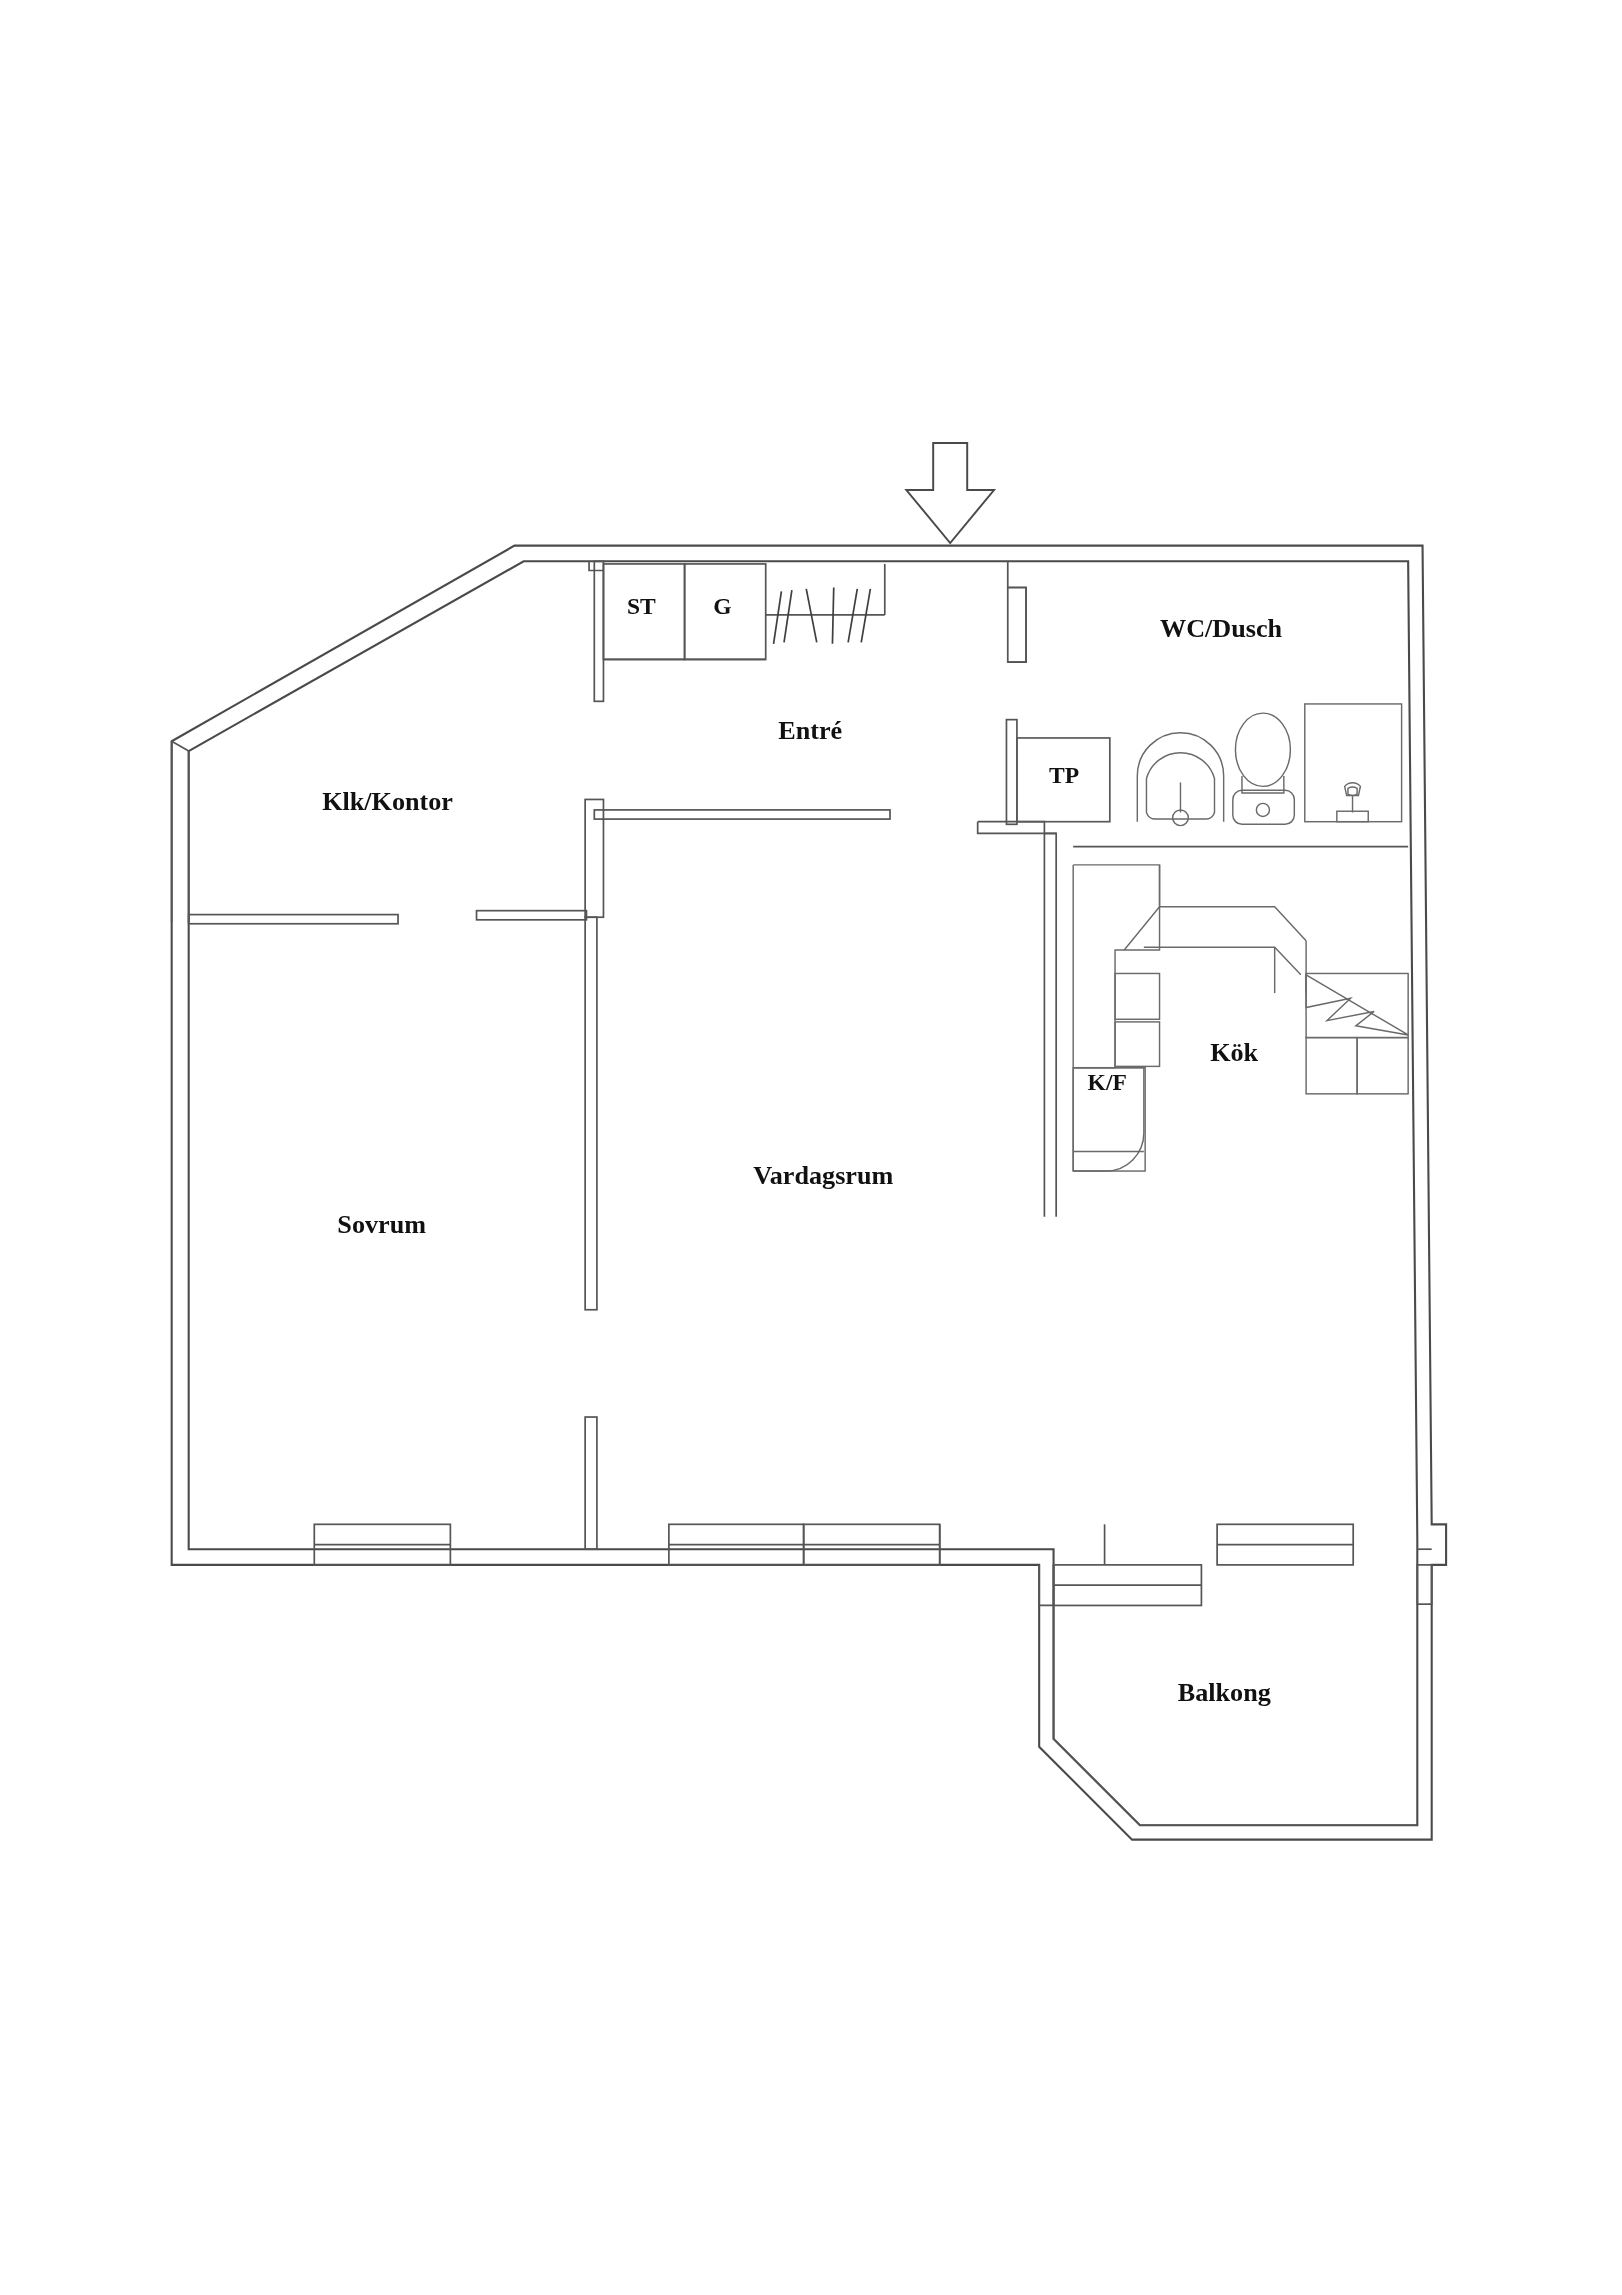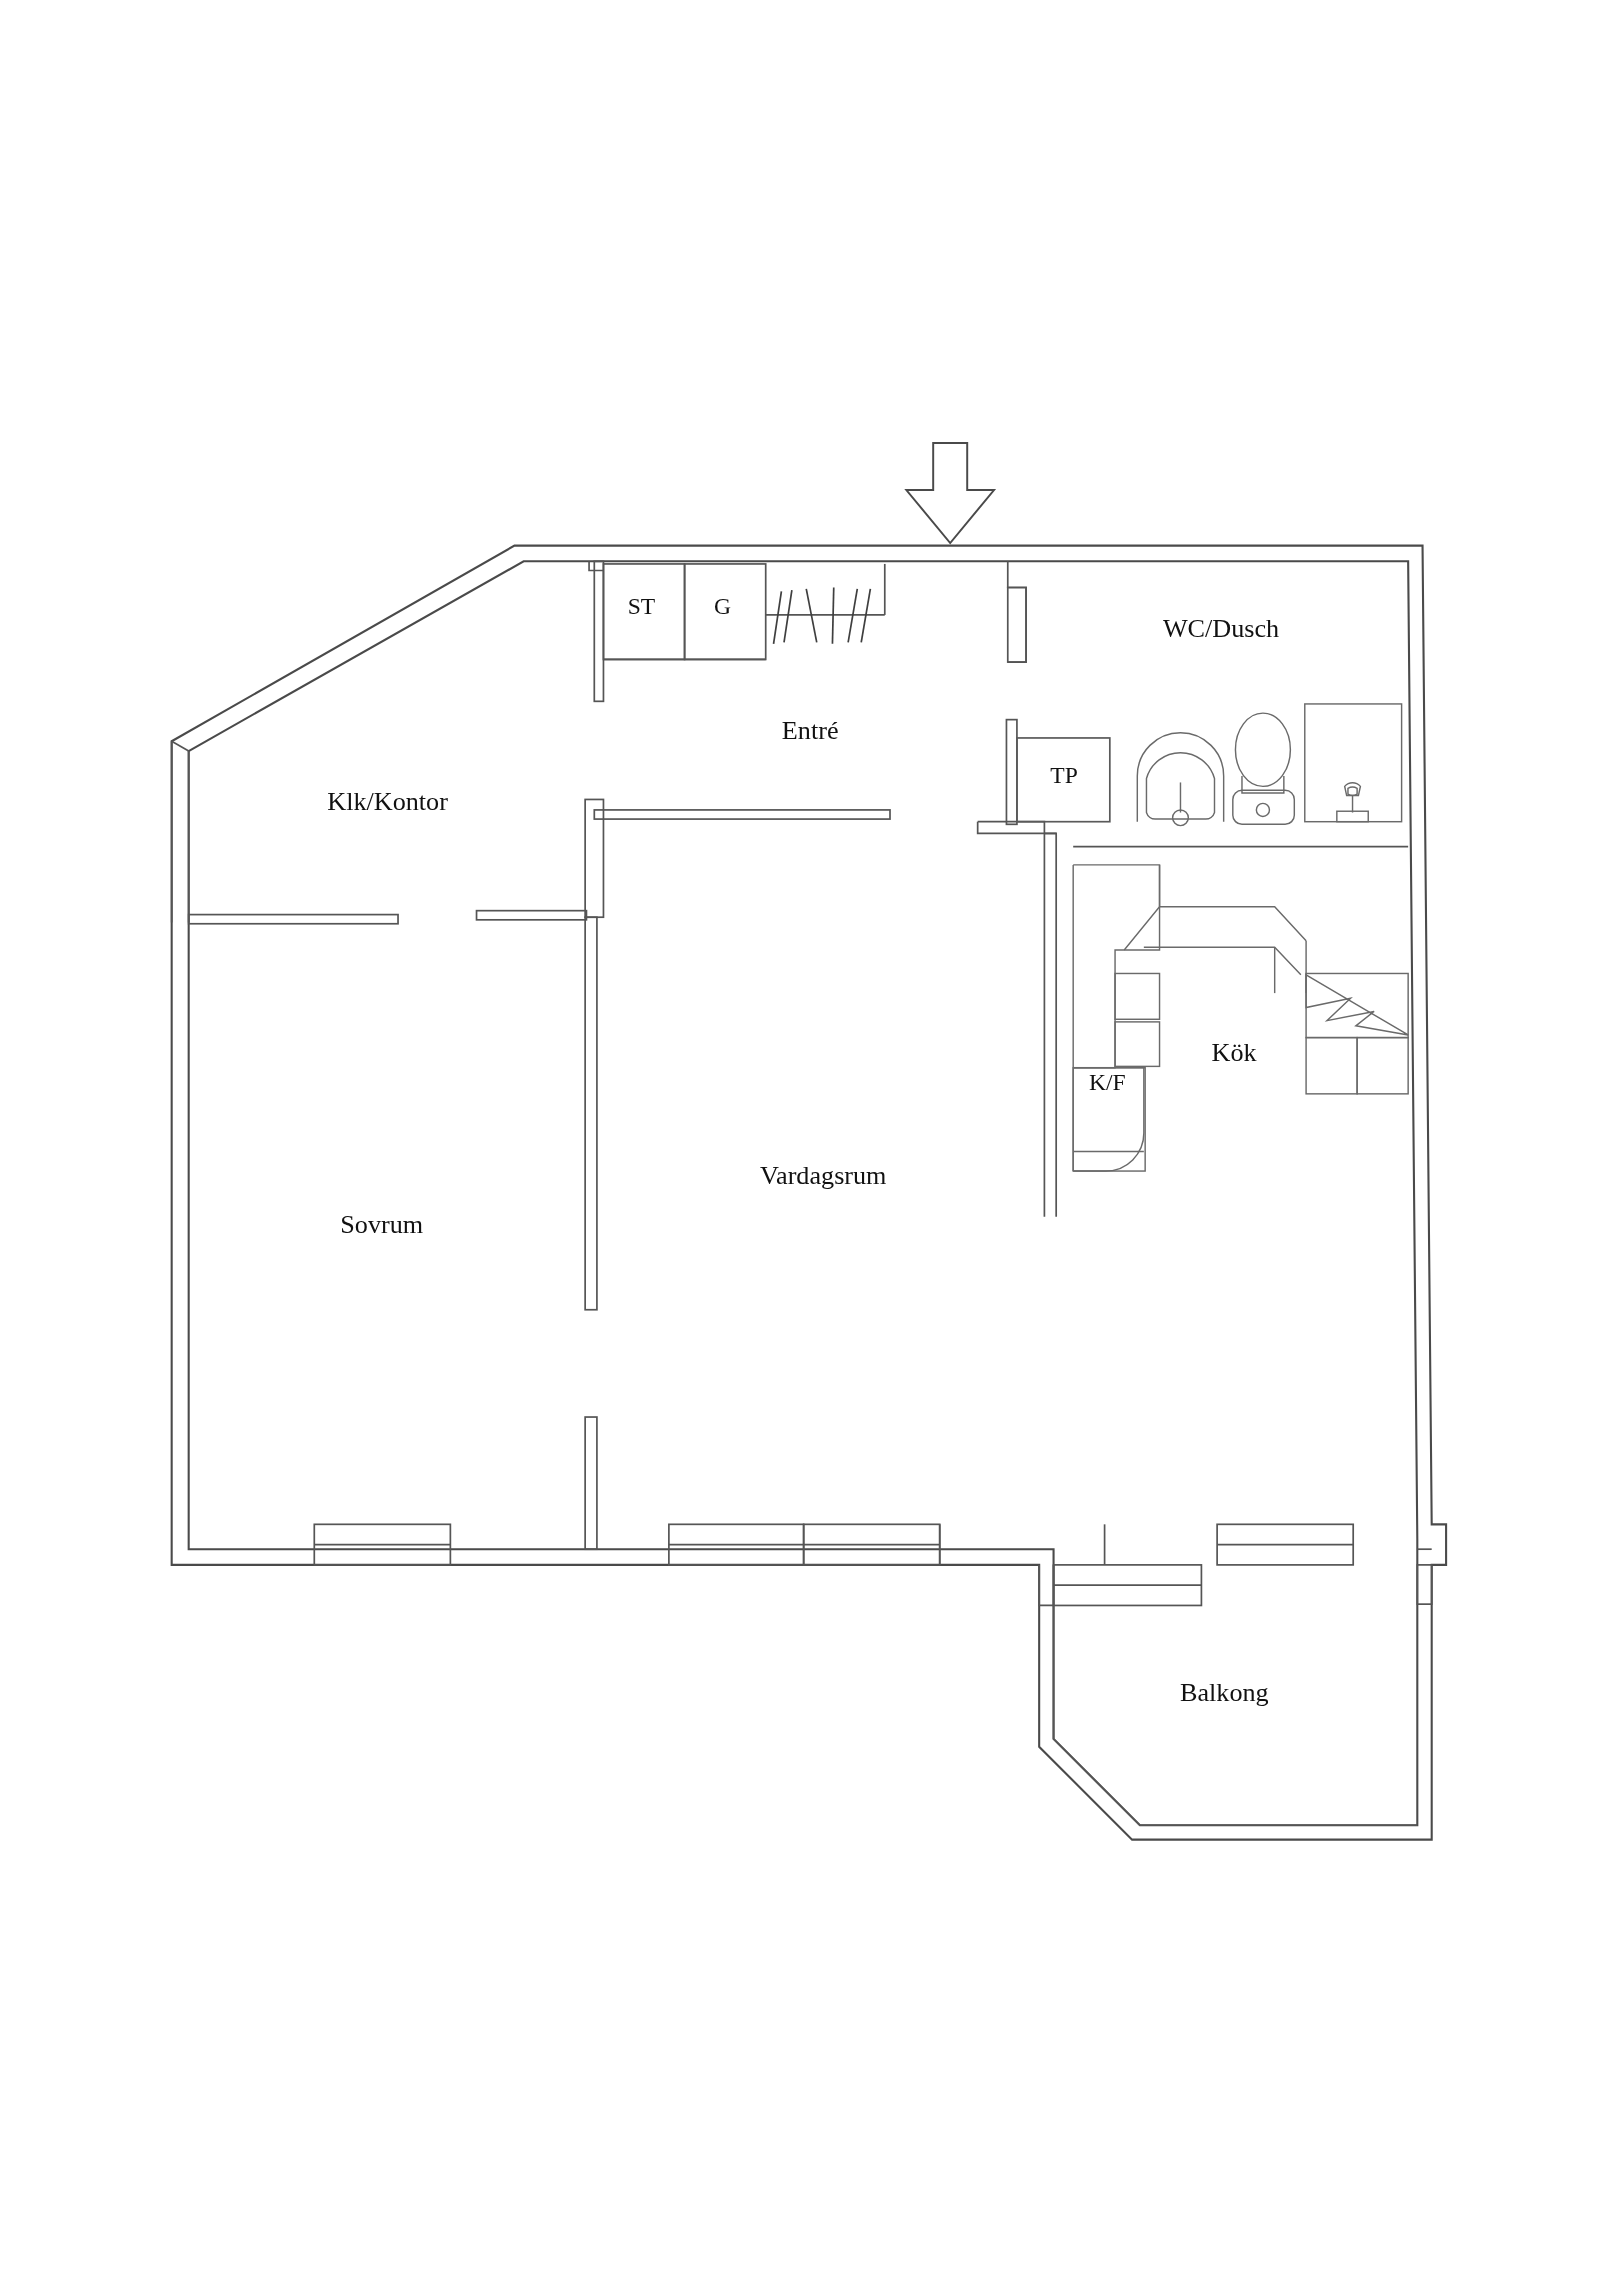--- a/index.html
+++ b/index.html
@@ -12,20 +12,21 @@
     height: 2295px;
     font-family: "Liberation Serif", "DejaVu Serif", serif;
     position: relative;
     overflow: hidden;
   }
   #plan-wrap {
     position: absolute;
     left: 0; top: 0;
     width: 1623px;
     height: 2295px;
+    font-weight: bold;
   }
   svg#floorplan {
     display: block;
     width: 1623px;
     height: 2295px;
   }
   .wall { fill: none; stroke: #4a4a4a; stroke-width: 3.2; }
   .wall-thin { fill: none; stroke: #555555; stroke-width: 2.6; }
   .fix { fill: none; stroke: #5a5a5a; stroke-width: 2.6; }
   .fix-thin { fill: none; stroke: #6a6a6a; stroke-width: 2.2; }

